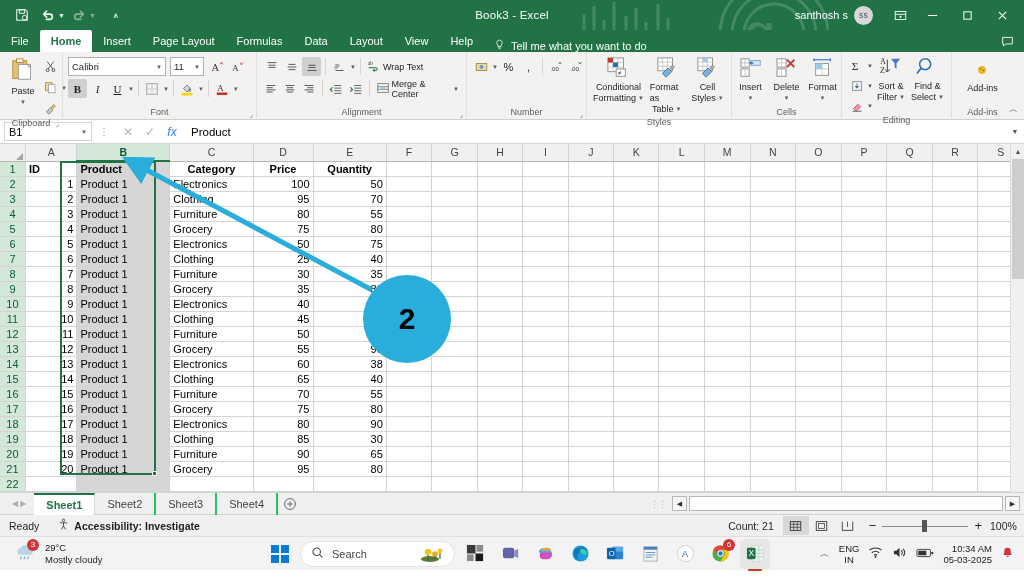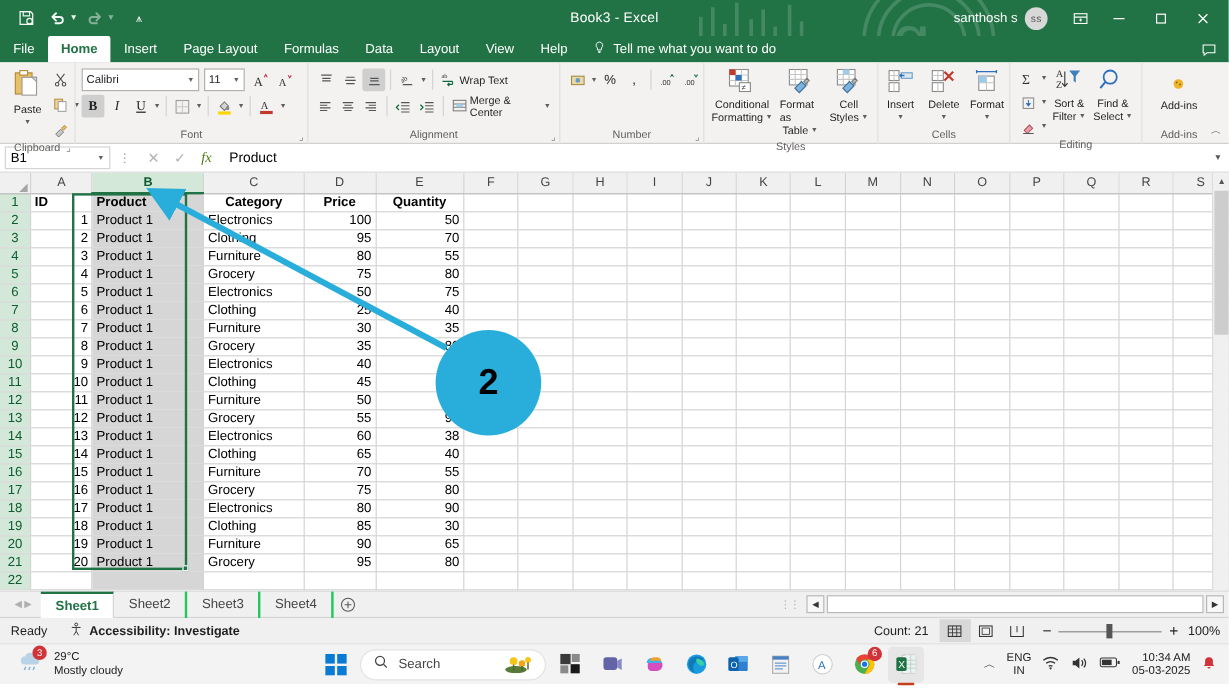--- a/index.html
+++ b/index.html
@@ -57,21 +57,21 @@
   .tabbar {
     height: 22px; background: #217346;
     display: flex; align-items: flex-end; position: relative;
   }
   .tab {
     font-size: 11px; color: #fff; padding: 4px 11px 4px 11px;
     height: 22px; line-height: 14px; white-space: nowrap;
   }
   .tab.active { background: #fff; color: #217346; border-radius: 2px 2px 0 0; font-weight: 700; }
   .tellme {
-    display: flex; align-items: center; gap: 6px;
+    display: flex; align-items: flex-end; gap: 6px;
     font-size: 11px; color: #fff; padding-left: 10px; height: 22px;
   }
   .bulb { font-size: 11px; }
   .comment-ico {
     position: absolute; right: 10px; bottom: 1px; color: #fff; font-size: 13px;
   }
 
   
   .ribbon {
     height: 68px; background: #f3f2f1;
@@ -122,21 +122,21 @@
     border-bottom: 1px solid #d4d4d4; font-size: 11px; color: #000;
   }
   .namebox {
     width: 88px; height: 19px; margin-left: 4px;
     border: 1px solid #d4d4d4; background: #fff;
     display: flex; align-items: center; justify-content: space-between;
     padding: 0 4px; font-size: 11px;
   }
   .fbar-dots { padding: 0 7px; color: #9a9a9a; font-size: 10px; letter-spacing: 1px; }
   .fb-ico { width: 22px; text-align: center; color: #b4b4b4; font-size: 12px; }
-  .fb-ico.fx { color: #4d7c0f; font-style: italic; font-family: Liberation Serif, serif; }
+  .fb-ico.fx { color: #3b82f6; font-style: italic; font-family: Liberation Sans, sans-serif; }
   .fbar-input { flex: 1; padding-left: 8px; font-size: 11.5px; color: #000; }
   .fbar-caret { width: 18px; text-align: center; font-size: 7px; color: #555; }
 
   
   .gridwrap { position: relative; height: 348px; background: #fff; overflow: hidden; }
   table.grid { border-collapse: collapse; table-layout: fixed; }
   .grid th, .grid td {
     border-right: 1px solid #d4d4d4;
     border-bottom: 1px solid #d4d4d4;
     font-size: 11px; height: 15px; padding: 0 3px;

